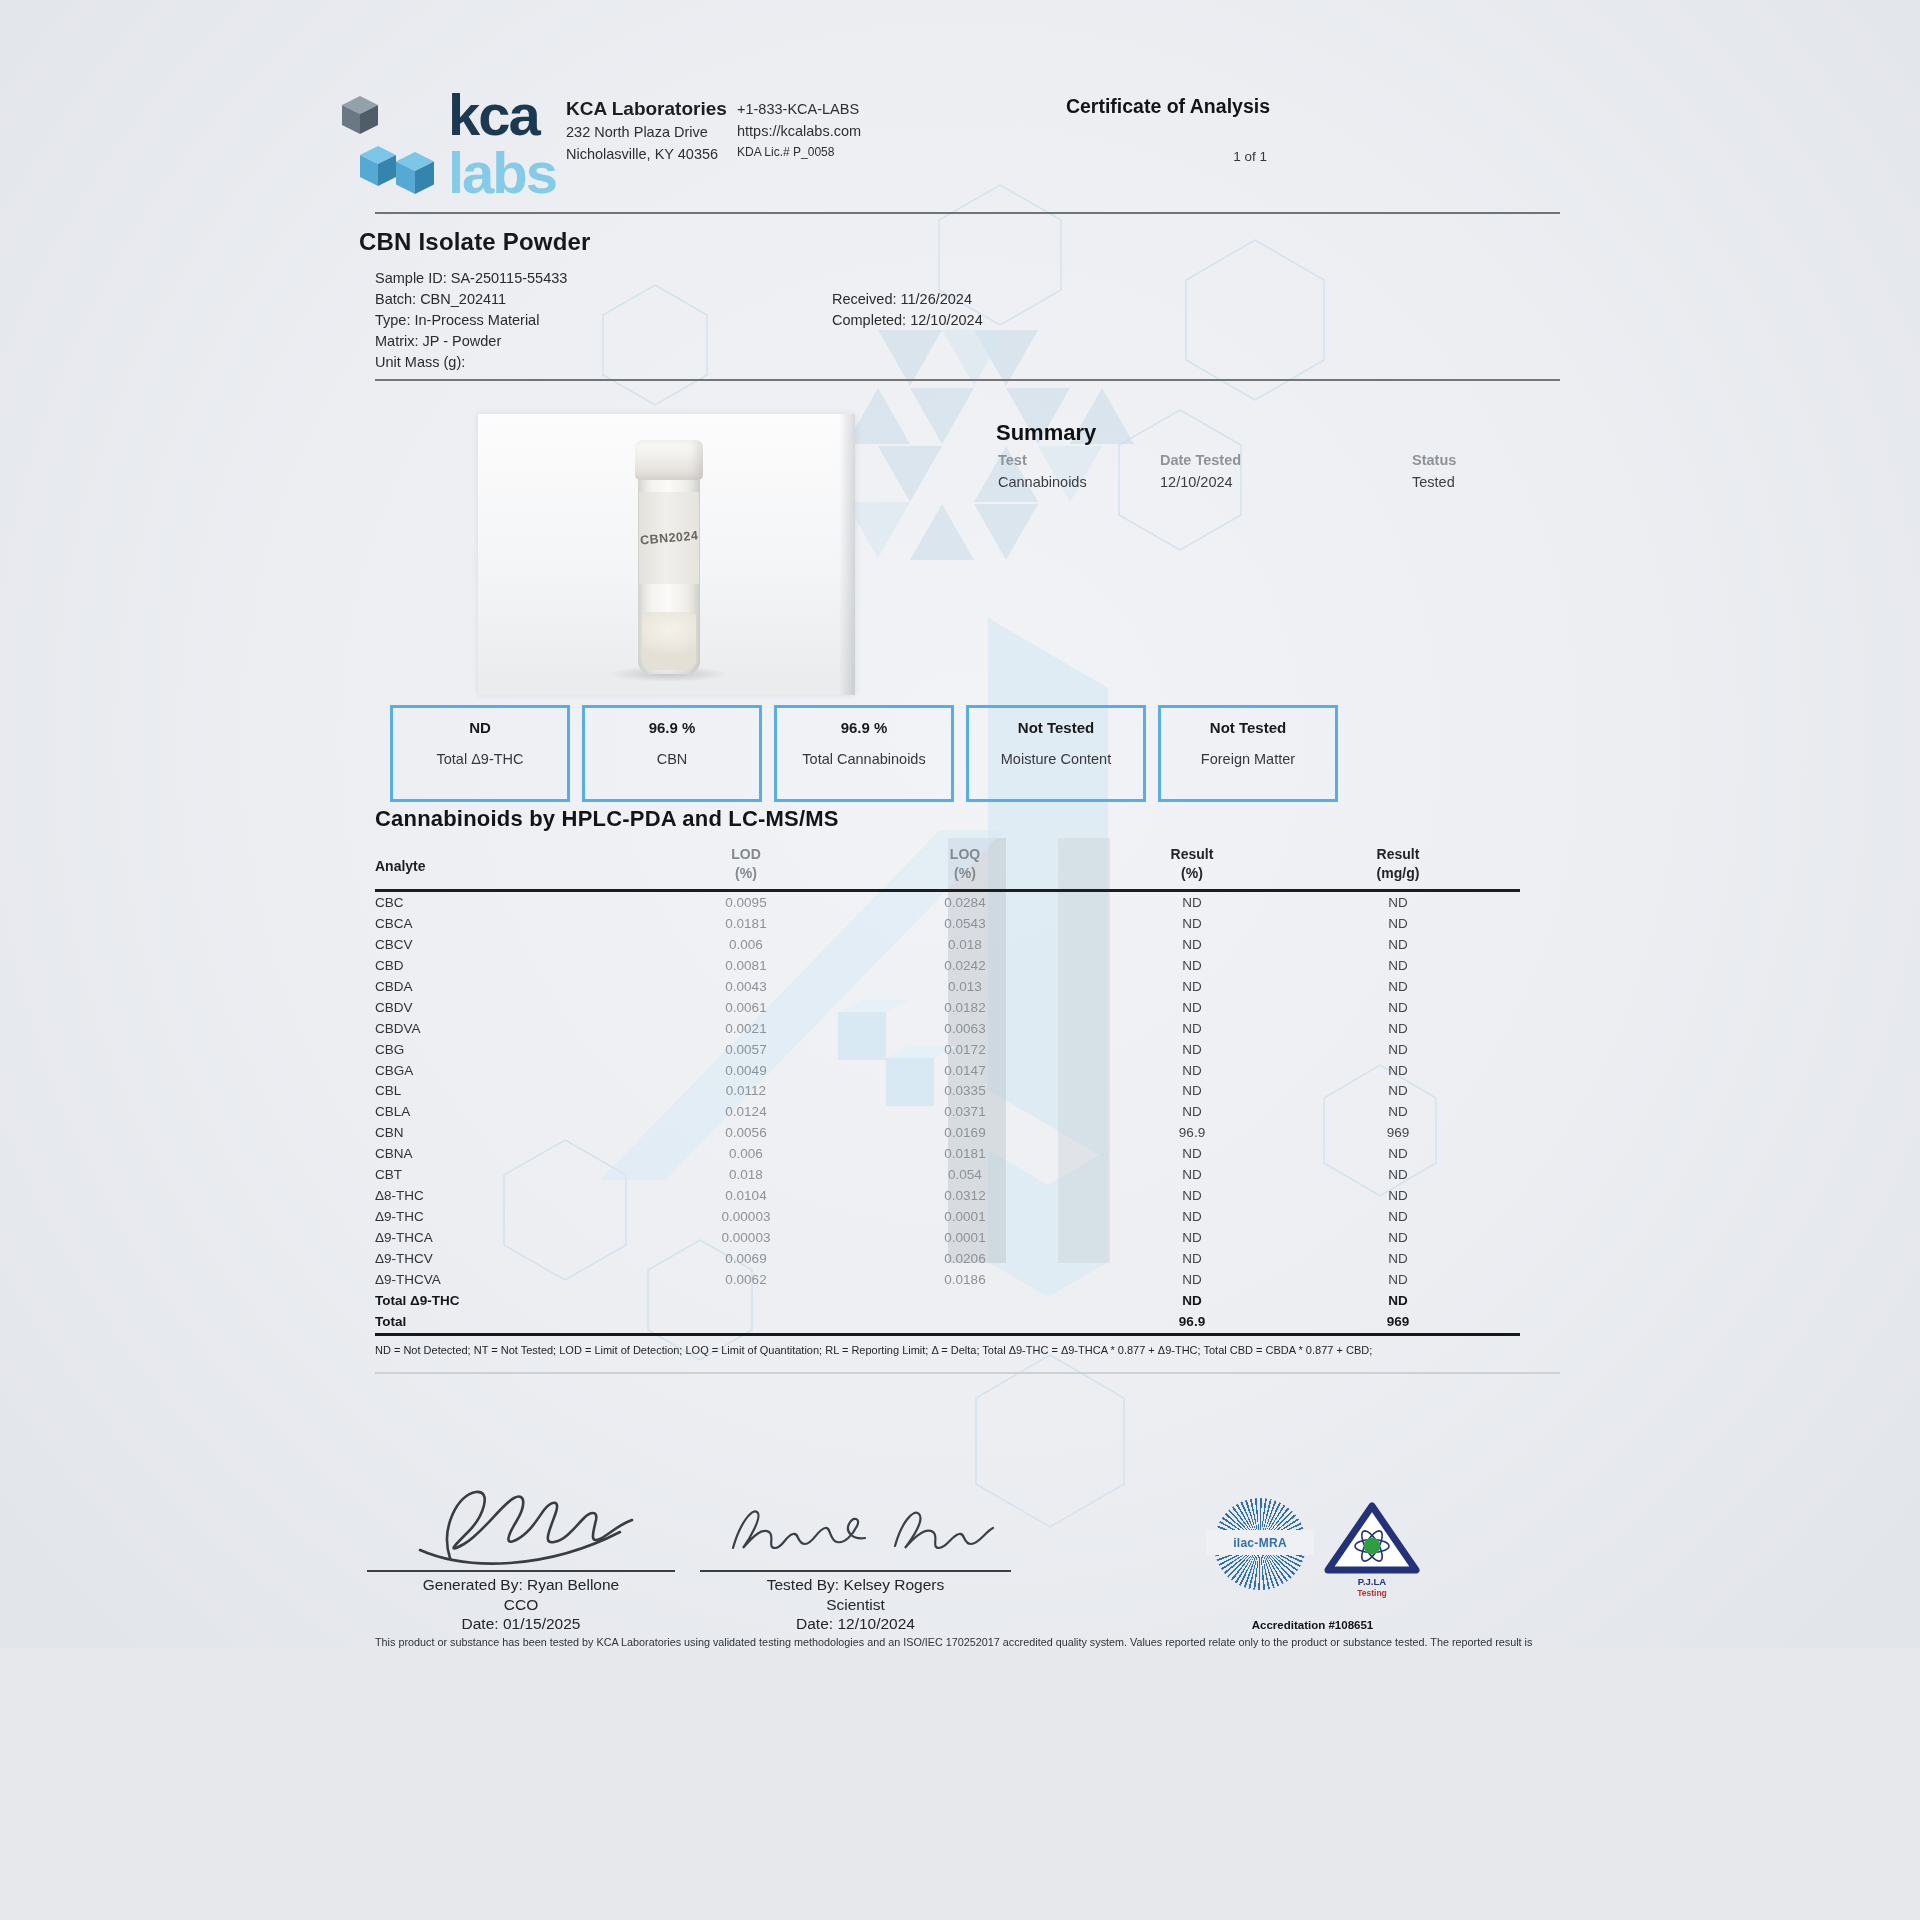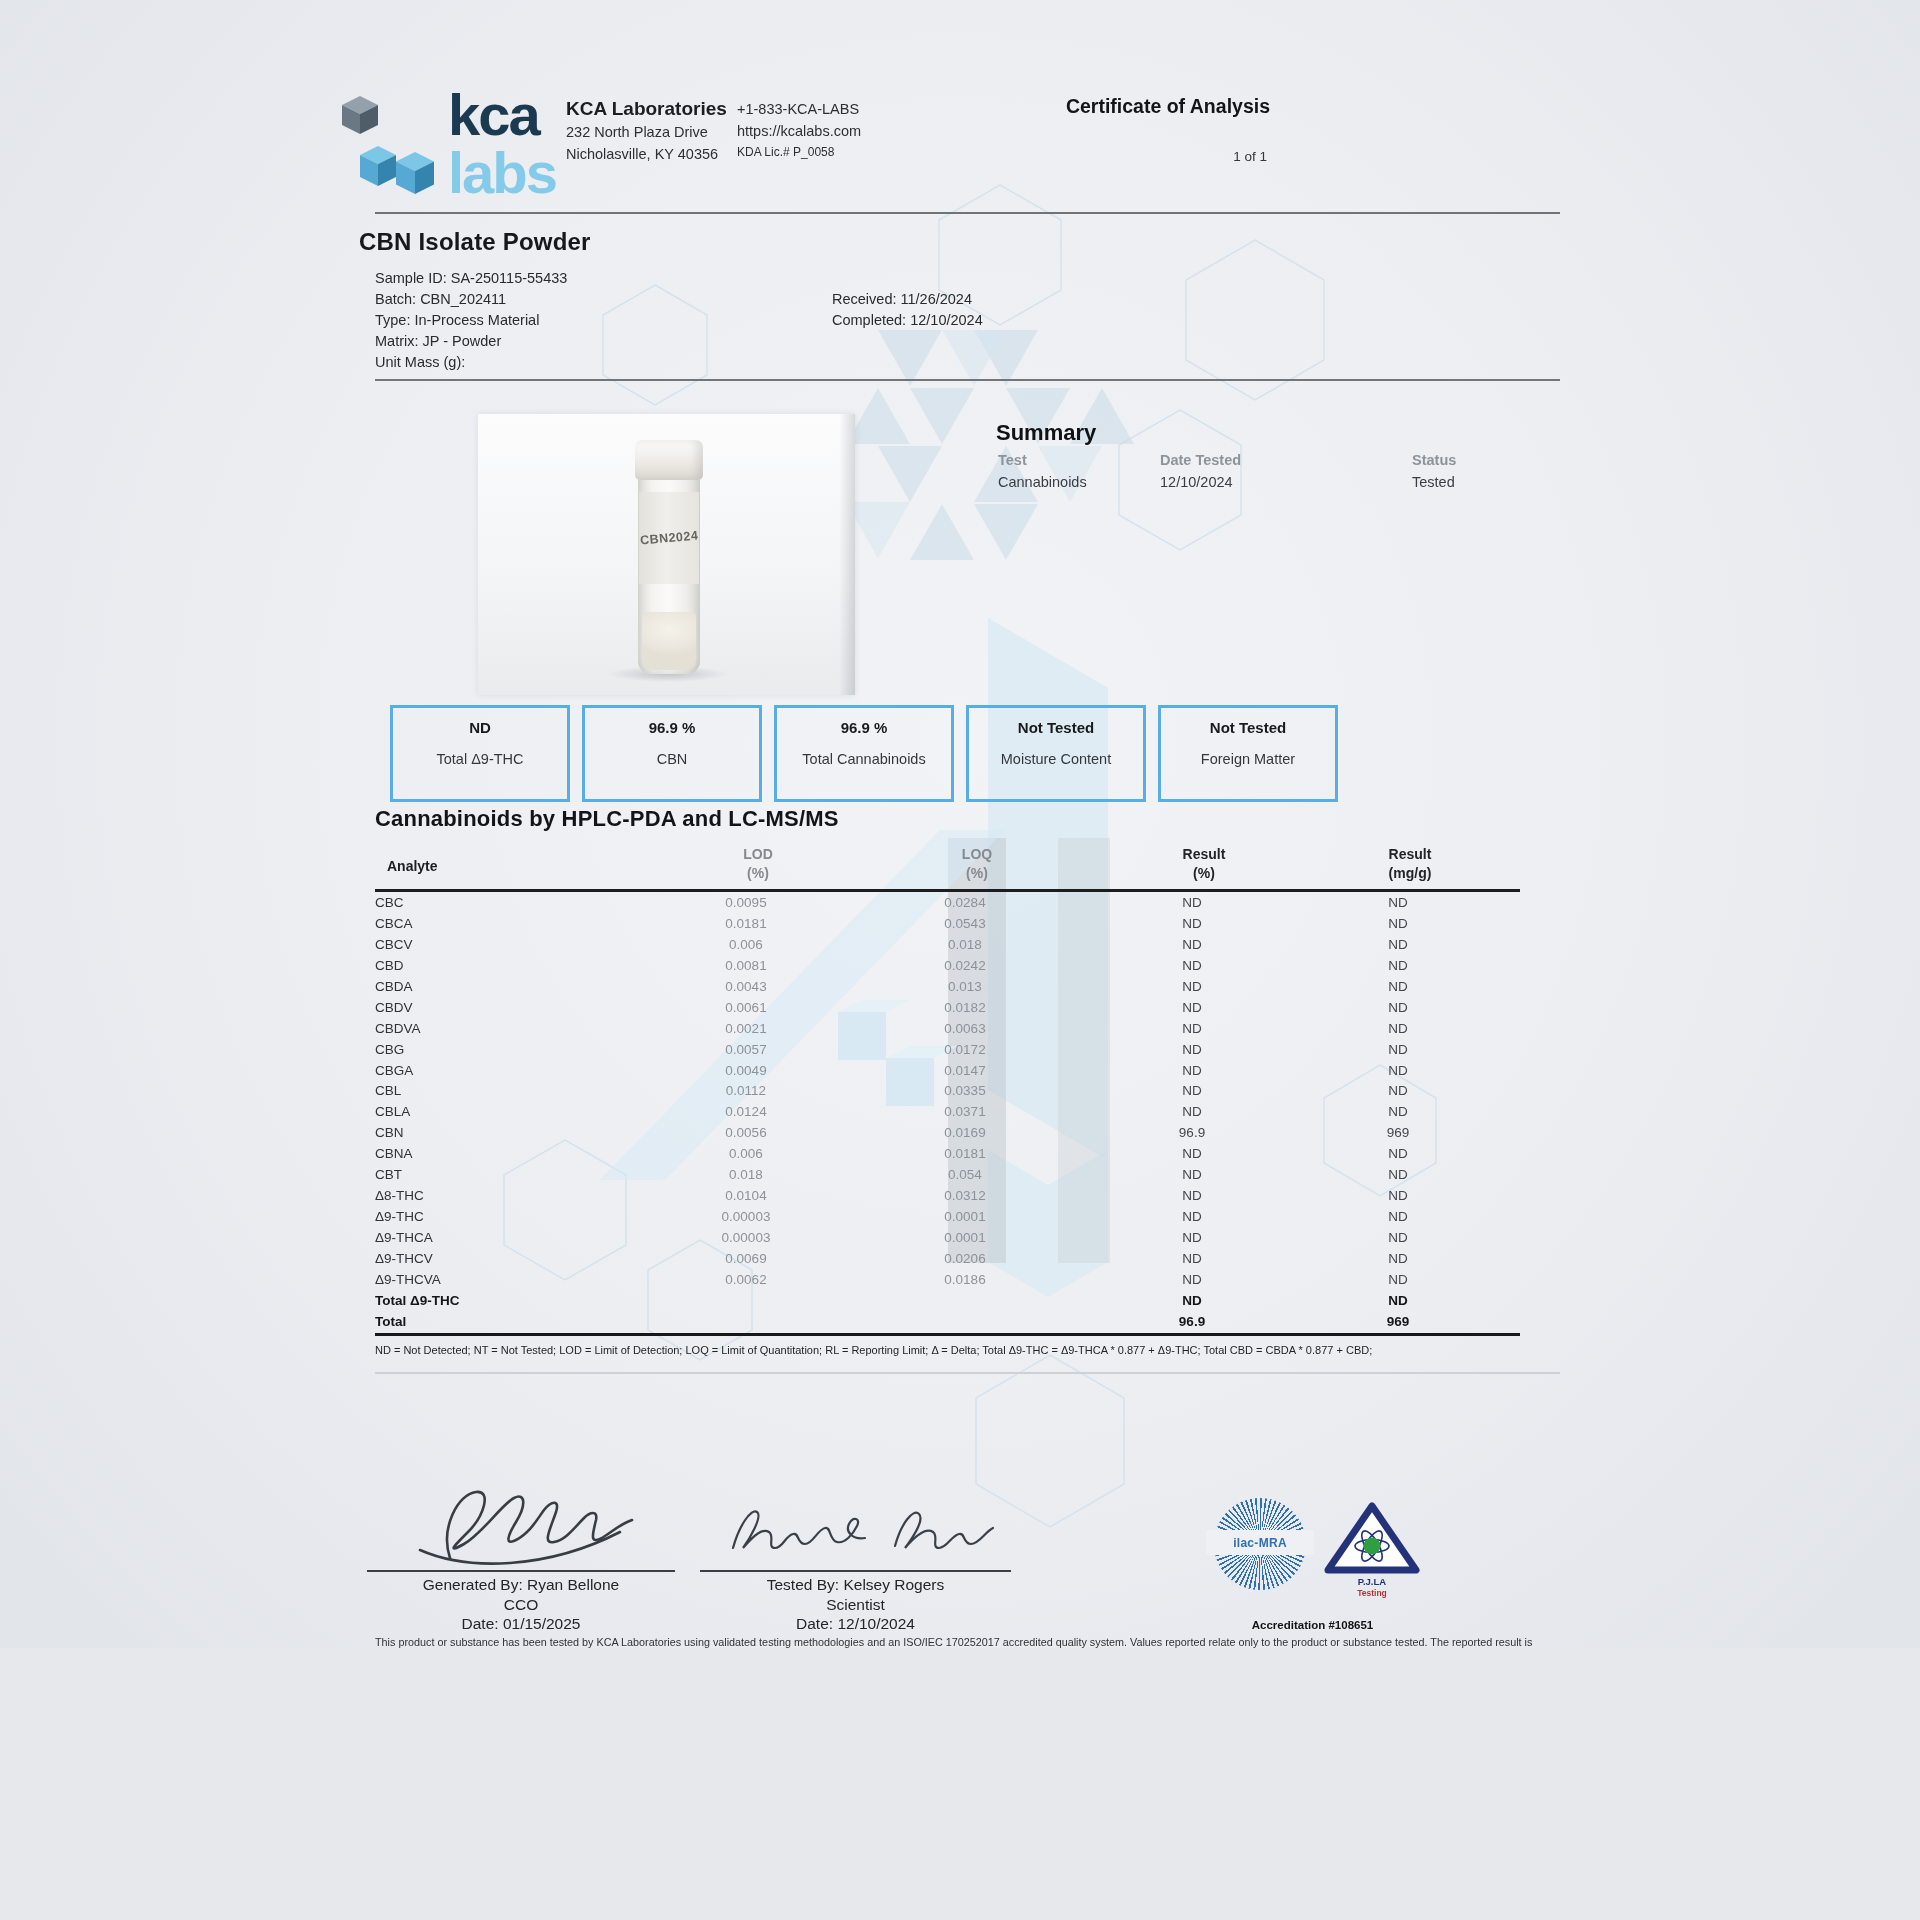--- a/index.html
+++ b/index.html
@@ -57,21 +57,21 @@
   .sum-label{top:452px; font-size:14.5px; font-weight:700; color:#8e939a;}
   .sum-value{top:474px; font-size:14.5px; color:#393d44;}
   .sc-test{left:998px;} .sc-date{left:1160px;} .sc-status{left:1412px;}
   
   .rbox{top:705px; width:180px; height:97px; border:3px solid #58ade2; box-sizing:border-box;}
   .rb0{left:390px;} .rb1{left:582px;} .rb2{left:774px;} .rb3{left:966px;} .rb4{left:1158px;} .rb5{left:1350px;}
   .rbox-val{margin-top:11px; text-align:center; font-size:15px; font-weight:700; color:#191a1c;}
   .rbox-label{margin-top:15px; text-align:center; font-size:14.5px; color:#34383e; line-height:17px; padding:0 8px;}
   
   .section-title{left:375px; top:806px; font-size:22px; font-weight:700; letter-spacing:.2px; color:#131416;}
-  .thwrap{left:387px; top:840px; width:1145px; height:50px;text-decoration:underline;}
+  .thwrap{left:375px; top:840px; width:1145px; height:50px;text-decoration:underline;}
   .th{position:absolute; width:160px; text-align:center; font-weight:700; font-size:14px;}
   .th-l1{top:6px;} .th-l2{top:25px;}
   .th0{left:0; top:18px; width:220px; text-align:left; color:#1d1e20;}
   .th1{left:291px; color:#84898f;} .th2{left:510px; color:#84898f;}
   .th3{left:737px; color:#232427;} .th4{left:943px; color:#232427;}
   .thead-rule{left:375px; top:889px; width:1145px; height:2.5px; background:#1c1d1f;}
   .rows{left:375px; top:893px; width:1145px;}
   .trow{position:relative; height:20.95px;}
   .tc{position:absolute; top:0; font-size:13.5px; line-height:20.95px; width:160px; text-align:center;}
   .tc0{left:0; width:290px; text-align:left; color:#303338;}

